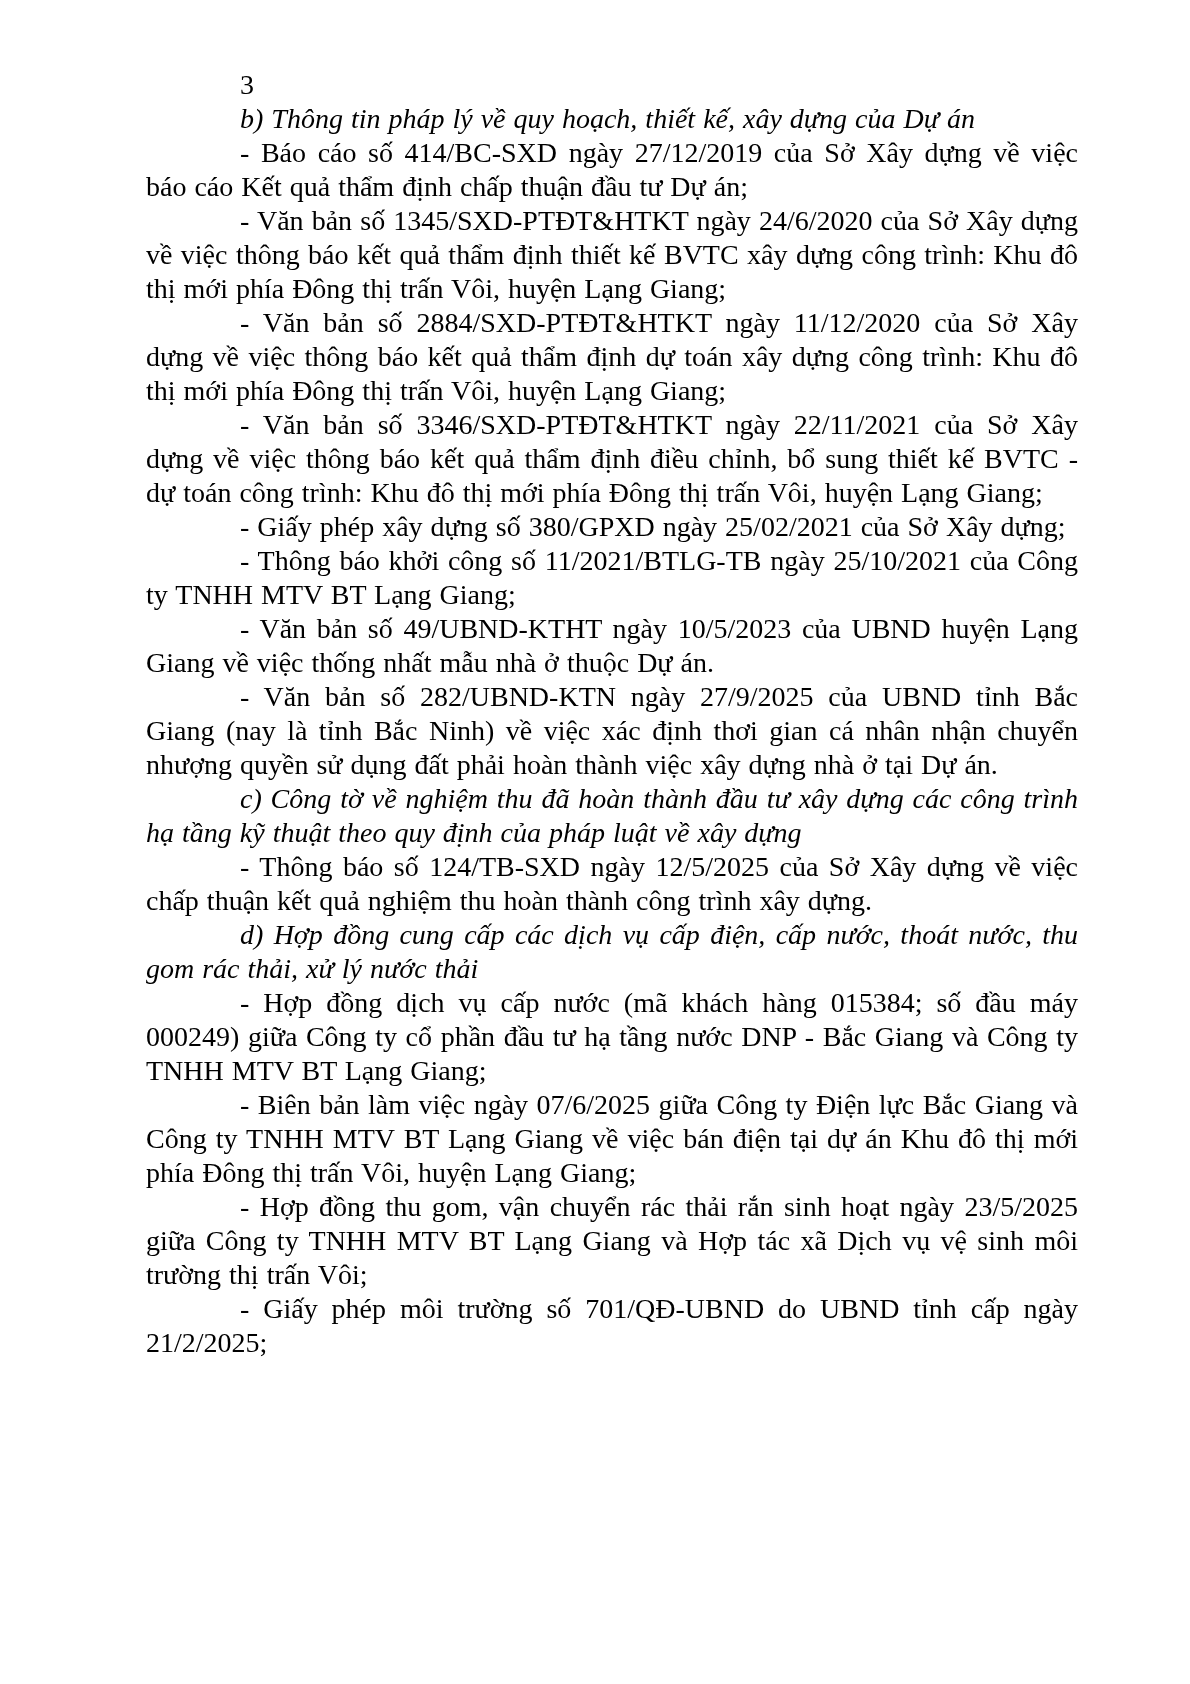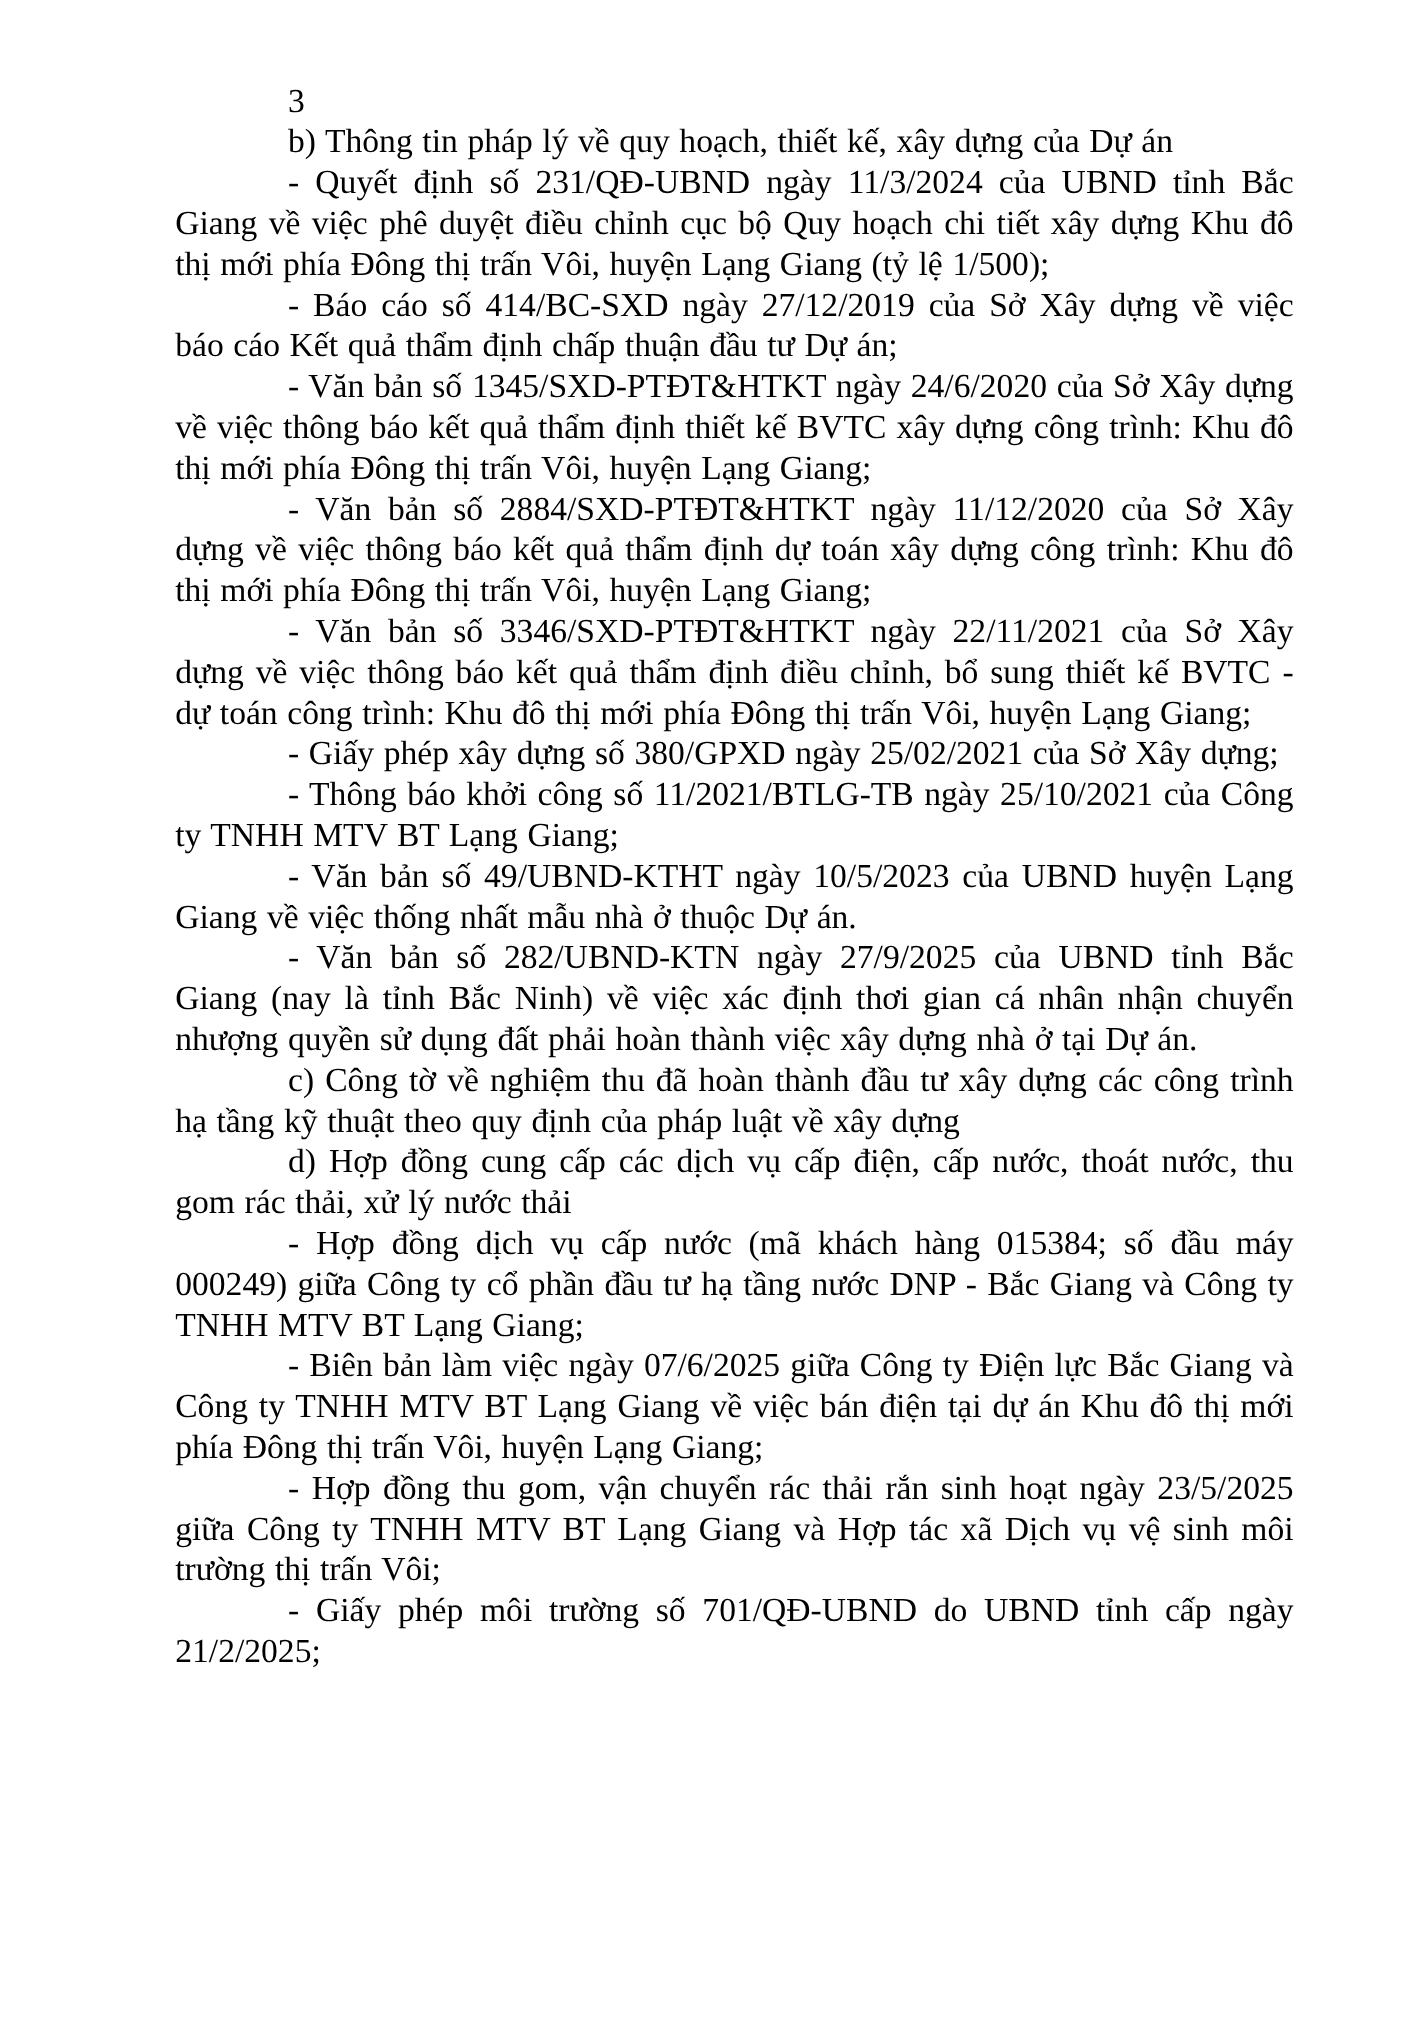--- a/index.html
+++ b/index.html
@@ -27,52 +27,53 @@
   }
   p.doc-par {
     margin: 0;
     padding: 0;
     text-align: justify;
     text-indent: 94px;
     line-height: 34px;
     word-spacing: 1px;
   }
   p.doc-par.italic {
+    font-style: italic;
   }
 </style>
 </head>
 <body>
 
 <div class="page">
 
   <p class="doc-par page-number">3</p>
 
   <p class="doc-par italic">b) Thông tin pháp lý về quy hoạch, thiết kế, xây dựng của Dự án</p>
 
 
-  <p class="doc-par">- Quyết định số 231/QĐ-UBND ngày 11/3/2024 của UBND tỉnh Bắc Giang về việc phê duyệt điều chỉnh cục bộ Quy hoạch chi tiết xây dựng Khu đô thị mới phía Đông thị trấn Vôi, huyện Lạng Giang (tỷ lệ 1/500);</p>
 
   <p class="doc-par">- Báo cáo số 414/BC-SXD ngày 27/12/2019 của Sở Xây dựng về việc báo cáo Kết quả thẩm định chấp thuận đầu tư Dự án;</p>
 
   <p class="doc-par">- Văn bản số 1345/SXD-PTĐT&amp;HTKT ngày 24/6/2020 của Sở Xây dựng về việc thông báo kết quả thẩm định thiết kế BVTC xây dựng công trình: Khu đô thị mới phía Đông thị trấn Vôi, huyện Lạng Giang;</p>
 
   <p class="doc-par">- Văn bản số 2884/SXD-PTĐT&amp;HTKT ngày 11/12/2020 của Sở Xây dựng về việc thông báo kết quả thẩm định dự toán xây dựng công trình: Khu đô thị mới phía Đông thị trấn Vôi, huyện Lạng Giang;</p>
 
   <p class="doc-par">- Văn bản số 3346/SXD-PTĐT&amp;HTKT ngày 22/11/2021 của Sở Xây dựng về việc thông báo kết quả thẩm định điều chỉnh, bổ sung thiết kế BVTC - dự toán công trình: Khu đô thị mới phía Đông thị trấn Vôi, huyện Lạng Giang;</p>
 
   <p class="doc-par">- Giấy phép xây dựng số 380/GPXD ngày 25/02/2021 của Sở Xây dựng;</p>
 
   <p class="doc-par">- Thông báo khởi công số 11/2021/BTLG-TB ngày 25/10/2021 của Công ty TNHH MTV BT Lạng Giang;</p>
 
   <p class="doc-par">- Văn bản số 49/UBND-KTHT ngày 10/5/2023 của UBND huyện Lạng Giang về việc thống nhất mẫu nhà ở thuộc Dự án.</p>
 
   <p class="doc-par">- Văn bản số 282/UBND-KTN ngày 27/9/2025 của UBND tỉnh Bắc Giang (nay là tỉnh Bắc Ninh) về việc xác định thơi gian cá nhân nhận chuyển nhượng quyền sử dụng đất phải hoàn thành việc xây dựng nhà ở tại Dự án.</p>
 
   <p class="doc-par italic">c) Công tờ về nghiệm thu đã hoàn thành đầu tư xây dựng các công trình hạ tầng kỹ thuật theo quy định của pháp luật về xây dựng</p>
 
+  <p class="doc-par">- Thông báo số 124/TB-SXD ngày 12/5/2025 của Sở Xây dựng về việc chấp thuận kết quả nghiệm thu hoàn thành công trình xây dựng.</p>
 
   <p class="doc-par italic">d) Hợp đồng cung cấp các dịch vụ cấp điện, cấp nước, thoát nước, thu gom rác thải, xử lý nước thải</p>
 
   <p class="doc-par">- Hợp đồng dịch vụ cấp nước (mã khách hàng 015384; số đầu máy 000249) giữa Công ty cổ phần đầu tư hạ tầng nước DNP - Bắc Giang và Công ty TNHH MTV BT Lạng Giang;</p>
 
   <p class="doc-par">- Biên bản làm việc ngày 07/6/2025 giữa Công ty Điện lực Bắc Giang và Công ty TNHH MTV BT Lạng Giang về việc bán điện tại dự án Khu đô thị mới phía Đông thị trấn Vôi, huyện Lạng Giang;</p>
 
   <p class="doc-par">- Hợp đồng thu gom, vận chuyển rác thải rắn sinh hoạt ngày 23/5/2025 giữa Công ty TNHH MTV BT Lạng Giang và Hợp tác xã Dịch vụ vệ sinh môi trường thị trấn Vôi;</p>
 
   <p class="doc-par">- Giấy phép môi trường số 701/QĐ-UBND do UBND tỉnh cấp ngày 21/2/2025;</p>

